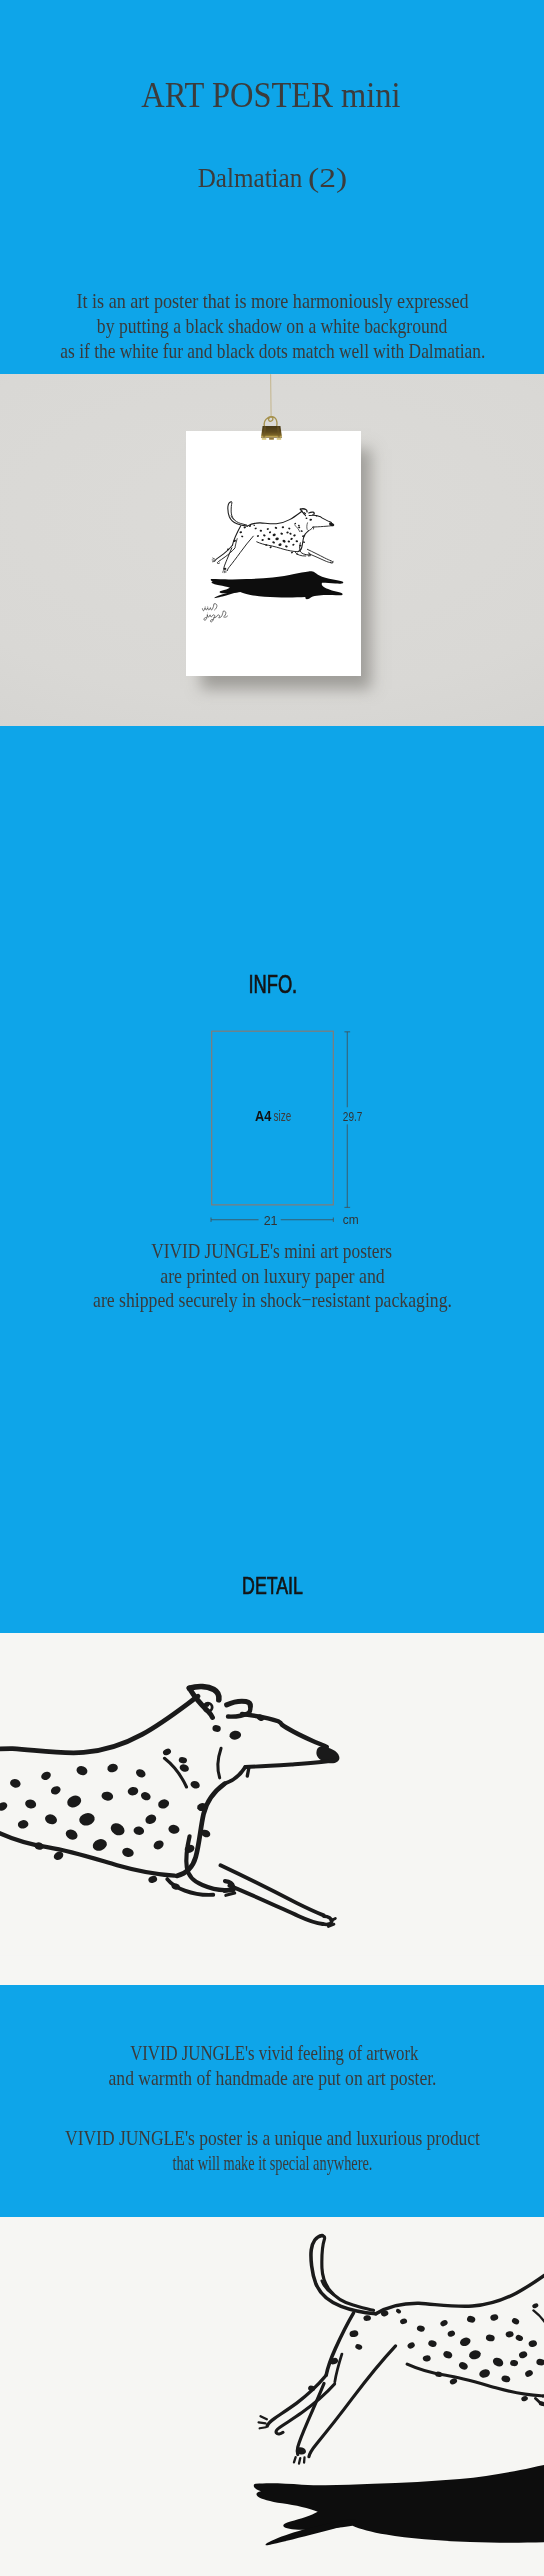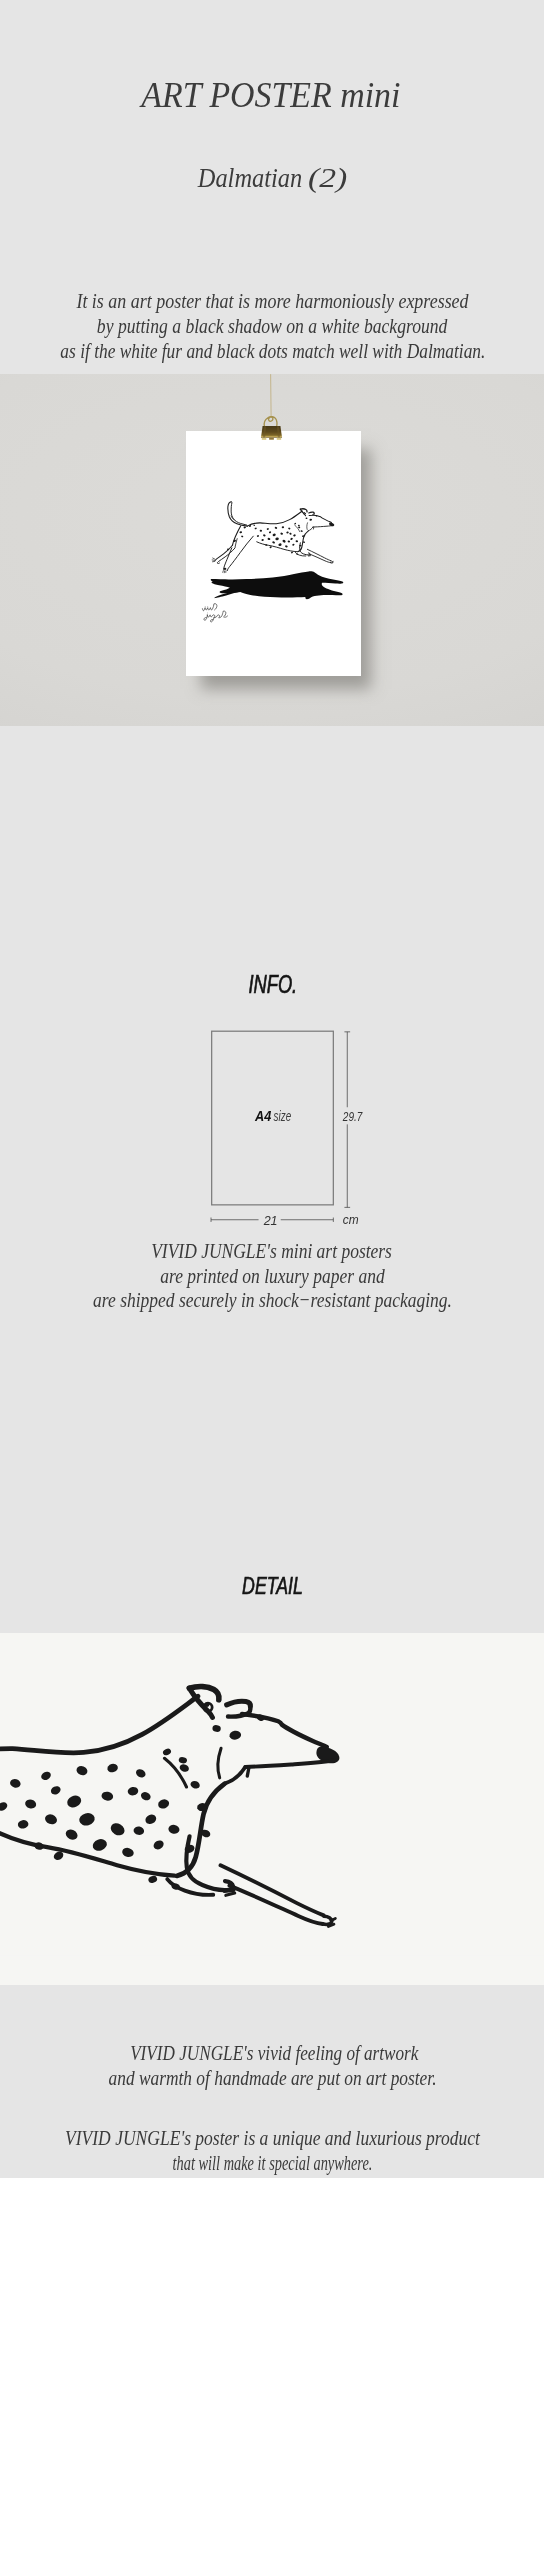--- a/index.html
+++ b/index.html
@@ -1,16 +1,16 @@
 <!DOCTYPE html>
 <html style="font-size:10px"><head>
 <meta charset="utf-8">
 <style>
   html,body{margin:0;padding:0;background:#fff;}
-  .page{position:relative;width:545px;height:2178px;background:#e5e5e5;overflow:hidden;font-style:italic;}
+  .page{position:relative;width:545px;height:2576px;background:#0ea5e9;overflow:hidden;}
   .photo{position:absolute;top:374px;left:0;width:545px;height:352px;
          background:radial-gradient(ellipse 120% 95% at 48% 40%, #dcdbd8 0%, #d9d8d5 55%, #d1d0cd 100%);}
   .poster{position:absolute;left:186px;top:57px;width:175px;height:245px;background:#ffffff;
           box-shadow:12.7px 15px 14px -2.5px rgba(106,104,98,0.52);}
   .detail-img{position:absolute;left:0;width:545px;background:#f6f6f3;}
   svg{display:block;}
   .txt{position:absolute;left:0;top:0;}
 </style>
 </head>
 <body>

